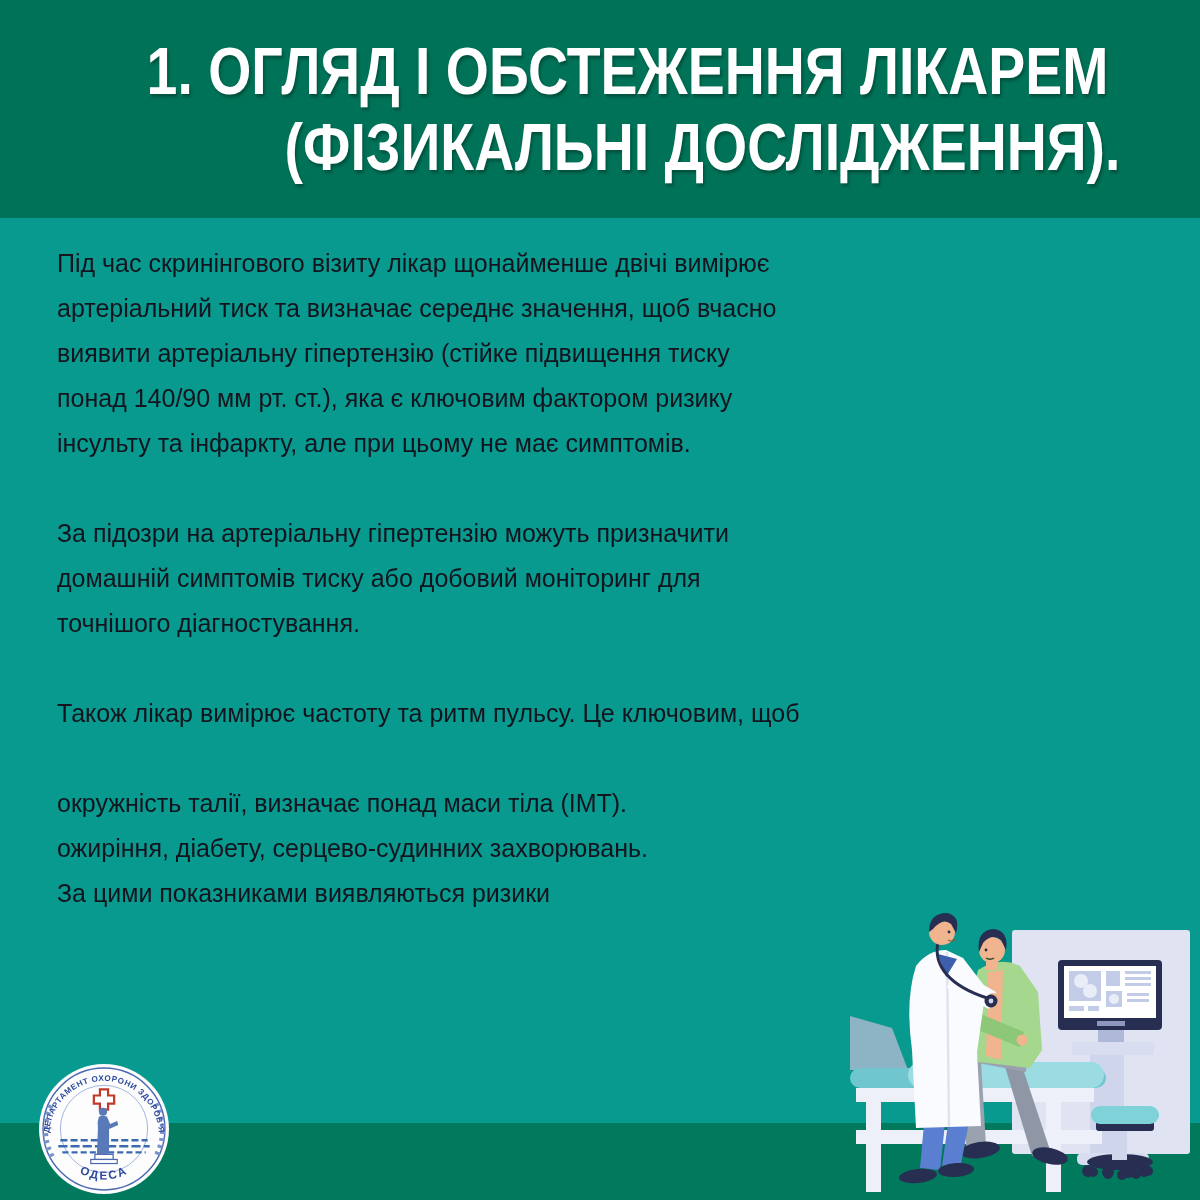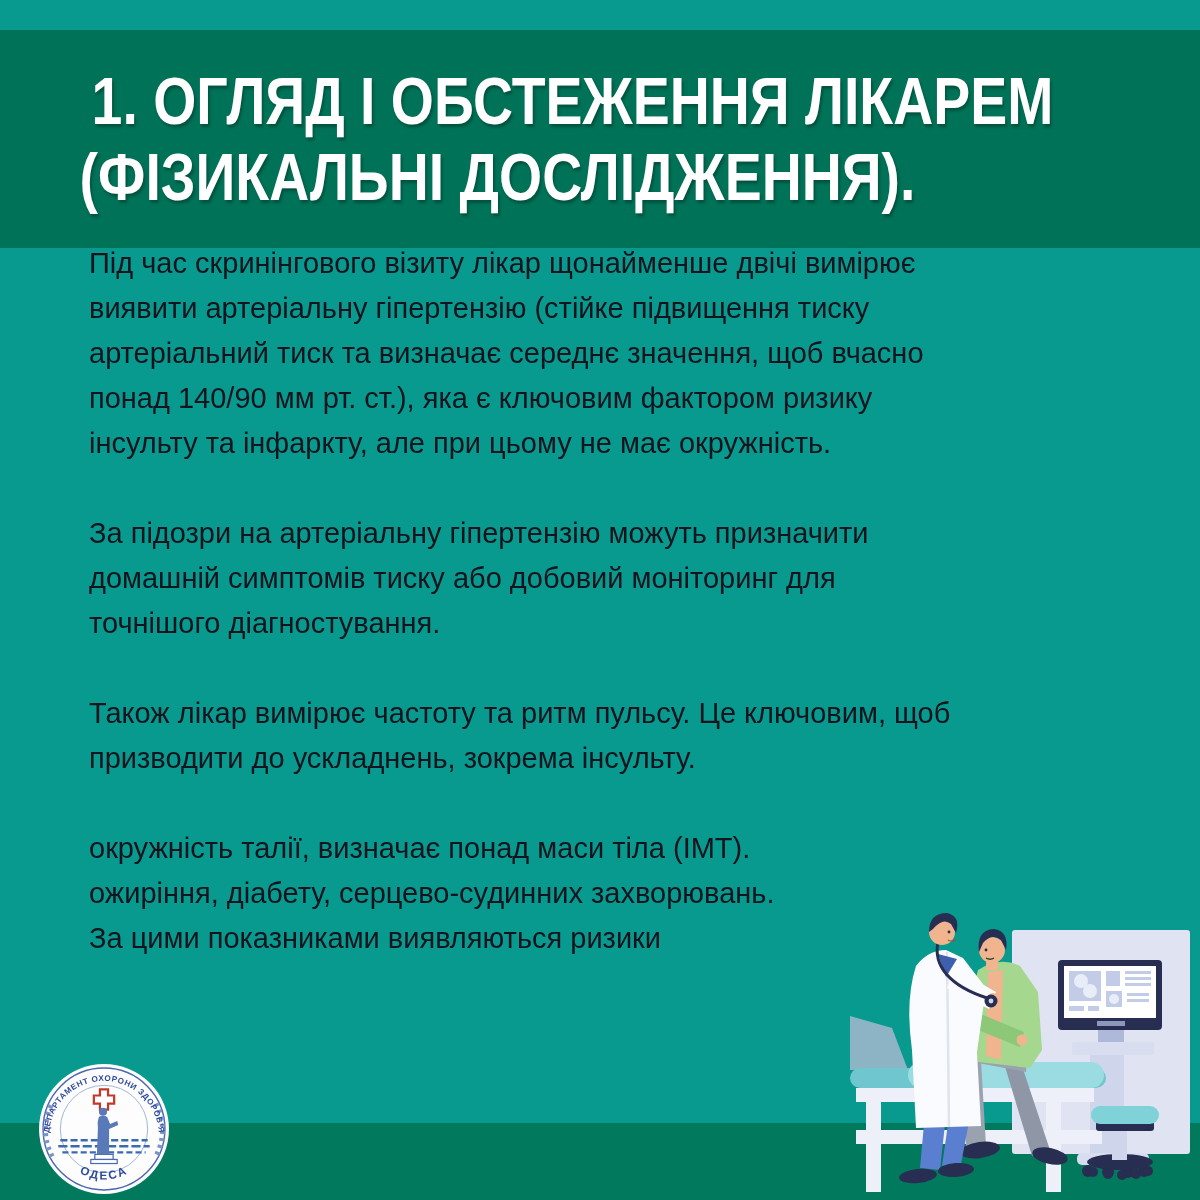--- a/index.html
+++ b/index.html
@@ -5,36 +5,36 @@
   html,body{margin:0;padding:0;}
   body{
     width:1200px;height:1200px;position:relative;overflow:hidden;
     background:#089a8e;
     font-family:"Liberation Sans", sans-serif;
   }
   
   .header{
     position:absolute;top:0;left:0;width:1200px;height:218px;
     background:#007257;
-    display:flex;flex-direction:column;justify-content:center;align-items:flex-start;margin-top:30px;
+    display:flex;flex-direction:column;justify-content:center;align-items:flex-end;
   }
   .title-line{
     color:#ffffff;font-weight:700;font-size:66px;line-height:76px;
     white-space:nowrap;letter-spacing:0px;
     transform:scaleX(0.84);transform-origin:center;
     text-shadow:2px 3px 3px rgba(0,0,0,0.28);
   }
   
   .content{
     position:absolute;top:241px;left:57px;width:1110px;
     color:#14141e;
   }
   .content p{margin:0 0 45px 0;padding:0;}
   .content .line{
-    display:block;font-size:29px;line-height:45px;white-space:nowrap;margin-left:32px;
+    display:block;font-size:25px;line-height:45px;white-space:nowrap;
   }
   
   .footer-band{
     position:absolute;left:0;top:1123px;width:1200px;height:77px;
     background:#00795c;
   }
   
   .credit{
     position:absolute;top:1166px;right:20px;z-index:6;
     font-family:"Liberation Serif", serif;
@@ -49,33 +49,32 @@
 <body>
 
 <header class="header">
   <div class="title-line">1. ОГЛЯД І ОБСТЕЖЕННЯ ЛІКАРЕМ</div>
   <div class="title-line">(ФІЗИКАЛЬНІ ДОСЛІДЖЕННЯ).</div>
 </header>
 
 <main class="content">
   <p>
     <span class="line">Під час скринінгового візиту лікар щонайменше двічі вимірює</span>
+    <span class="line">артеріальний тиск та визначає середнє значення, щоб вчасно</span>
     <span class="line">виявити артеріальну гіпертензію (стійке підвищення тиску</span>
-    <span class="line">артеріальний тиск та визначає середнє значення, щоб вчасно</span>
     <span class="line">понад 140/90 мм рт. ст.), яка є ключовим фактором ризику</span>
-    <span class="line">інсульту та інфаркту, але при цьому не має окружність.</span>
+    <span class="line">інсульту та інфаркту, але при цьому не має симптомів.</span>
   </p>
   <p>
     <span class="line">За підозри на артеріальну гіпертензію можуть призначити</span>
     <span class="line">домашній симптомів тиску або добовий моніторинг для</span>
     <span class="line">точнішого діагностування.</span>
   </p>
   <p>
     <span class="line">Також лікар вимірює частоту та ритм пульсу. Це ключовим, щоб</span>
-    <span class="line">призводити до ускладнень, зокрема інсульту.</span>
   </p>
   <p>
     <span class="line">окружність талії, визначає понад маси тіла (ІМТ).</span>
     <span class="line">ожиріння, діабету, серцево-судинних захворювань.</span>
     <span class="line">За цими показниками виявляються ризики</span>
   </p>
 </main>
 
 <div class="footer-band"></div>
 

